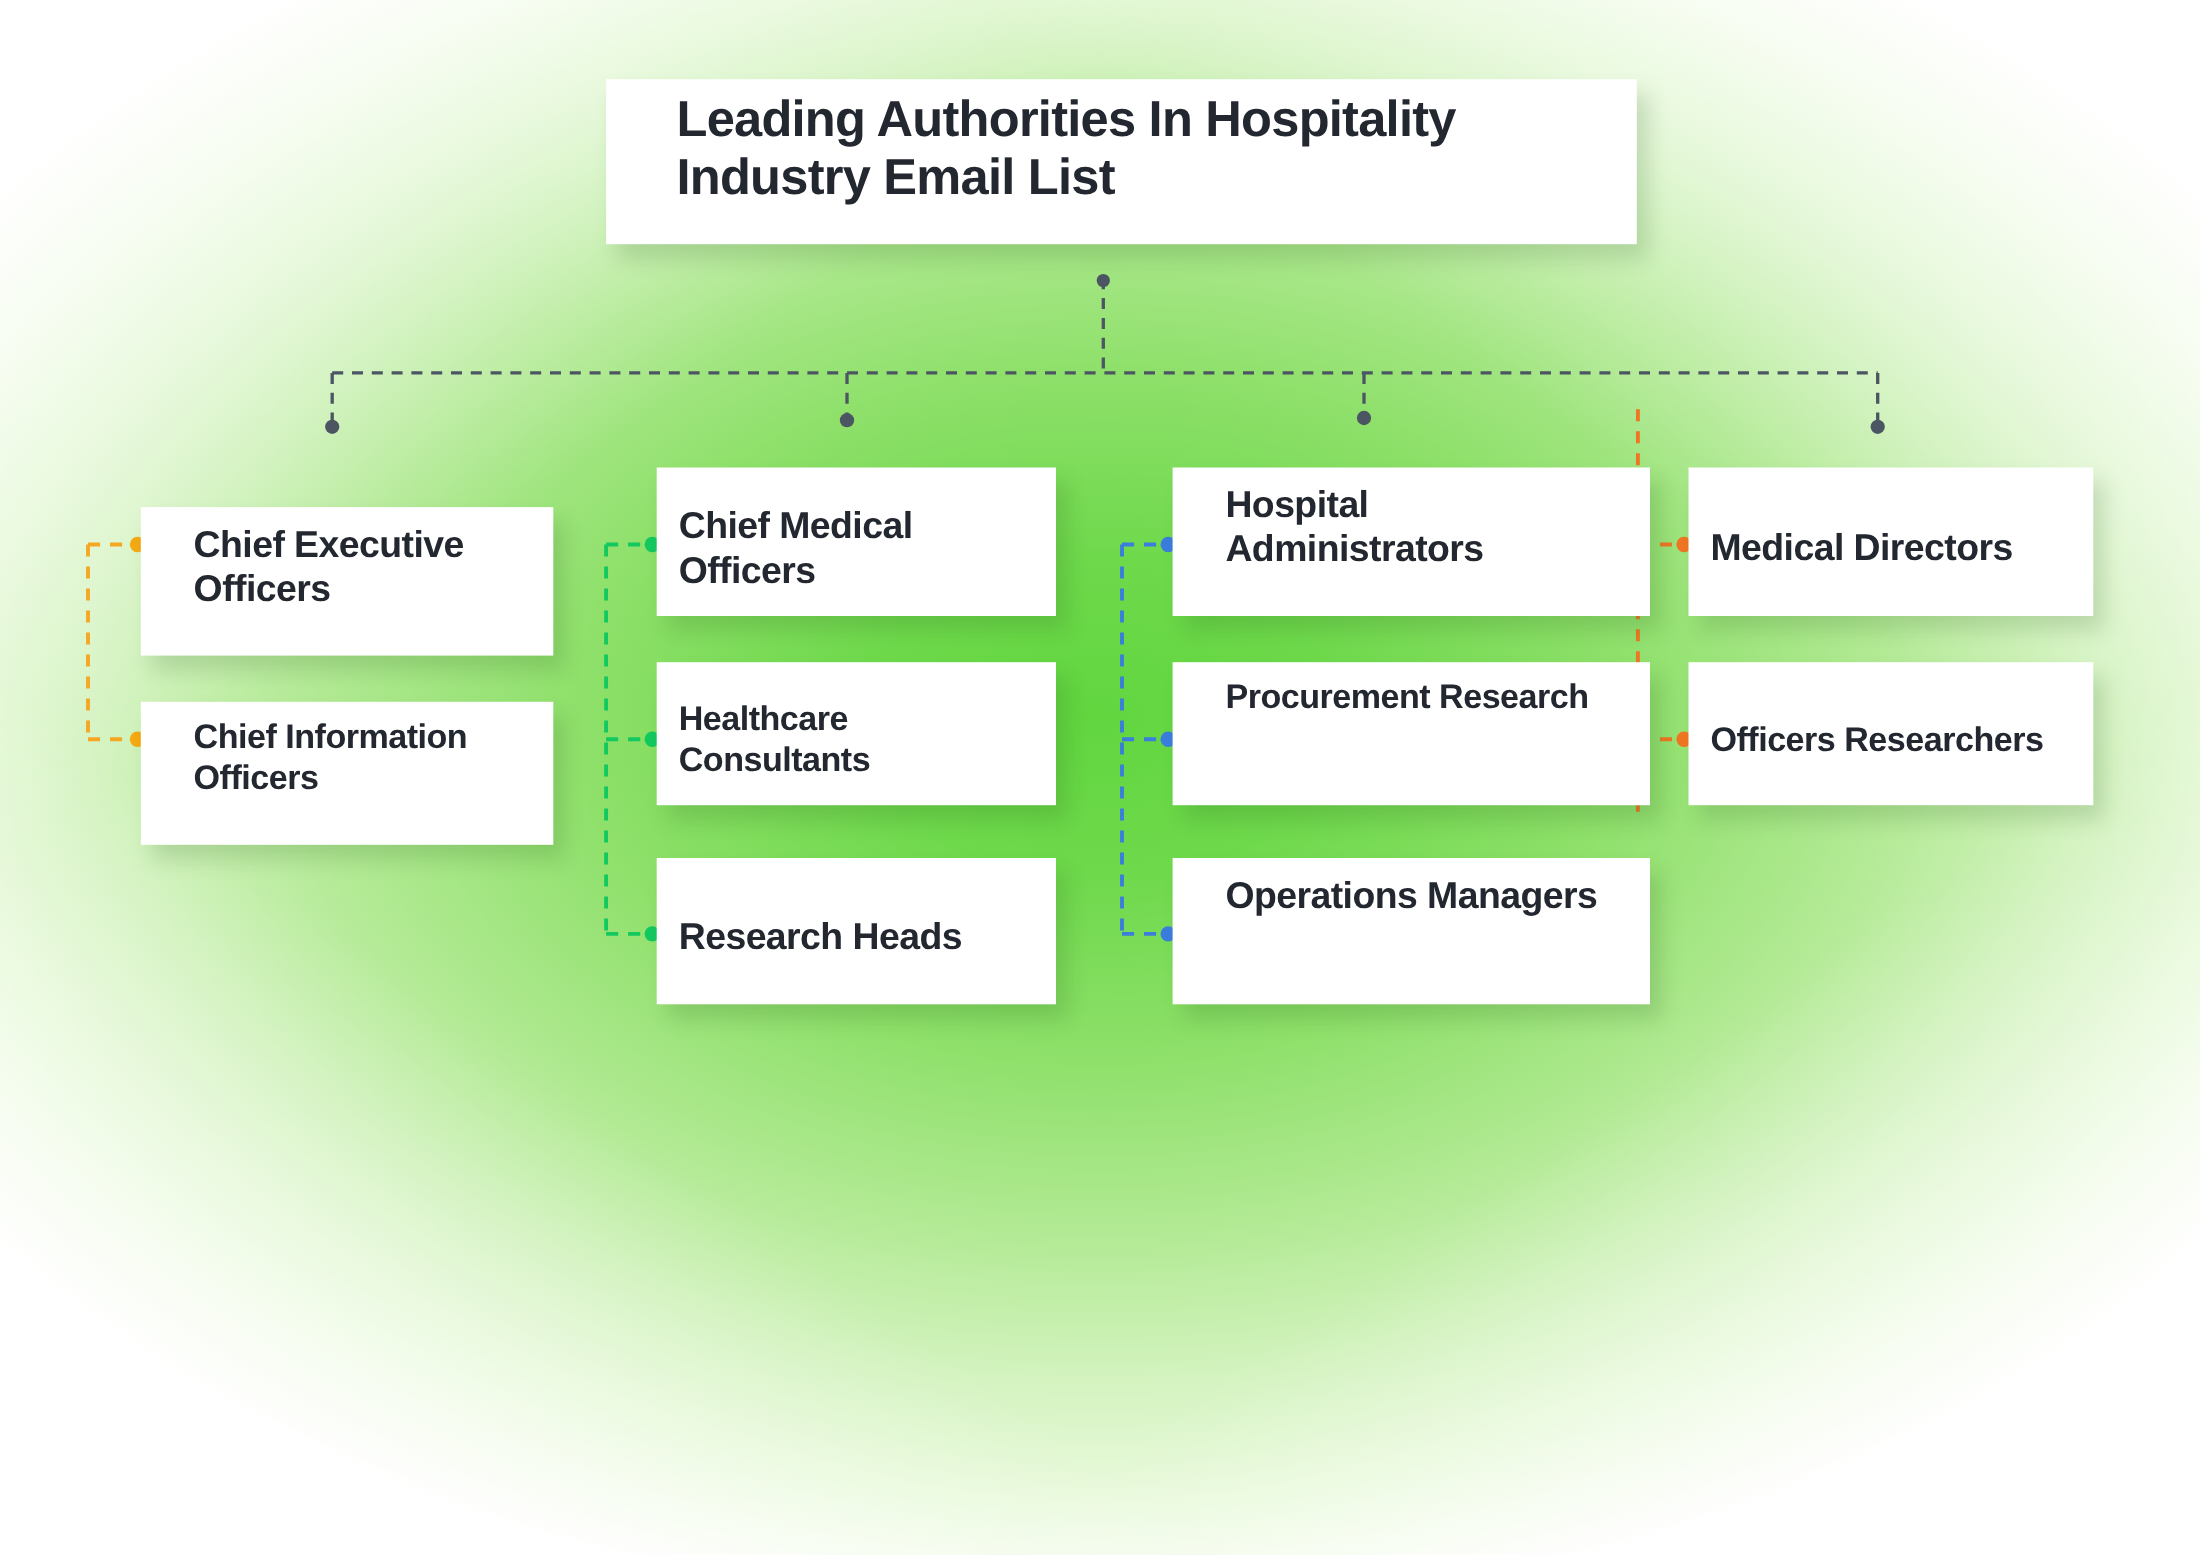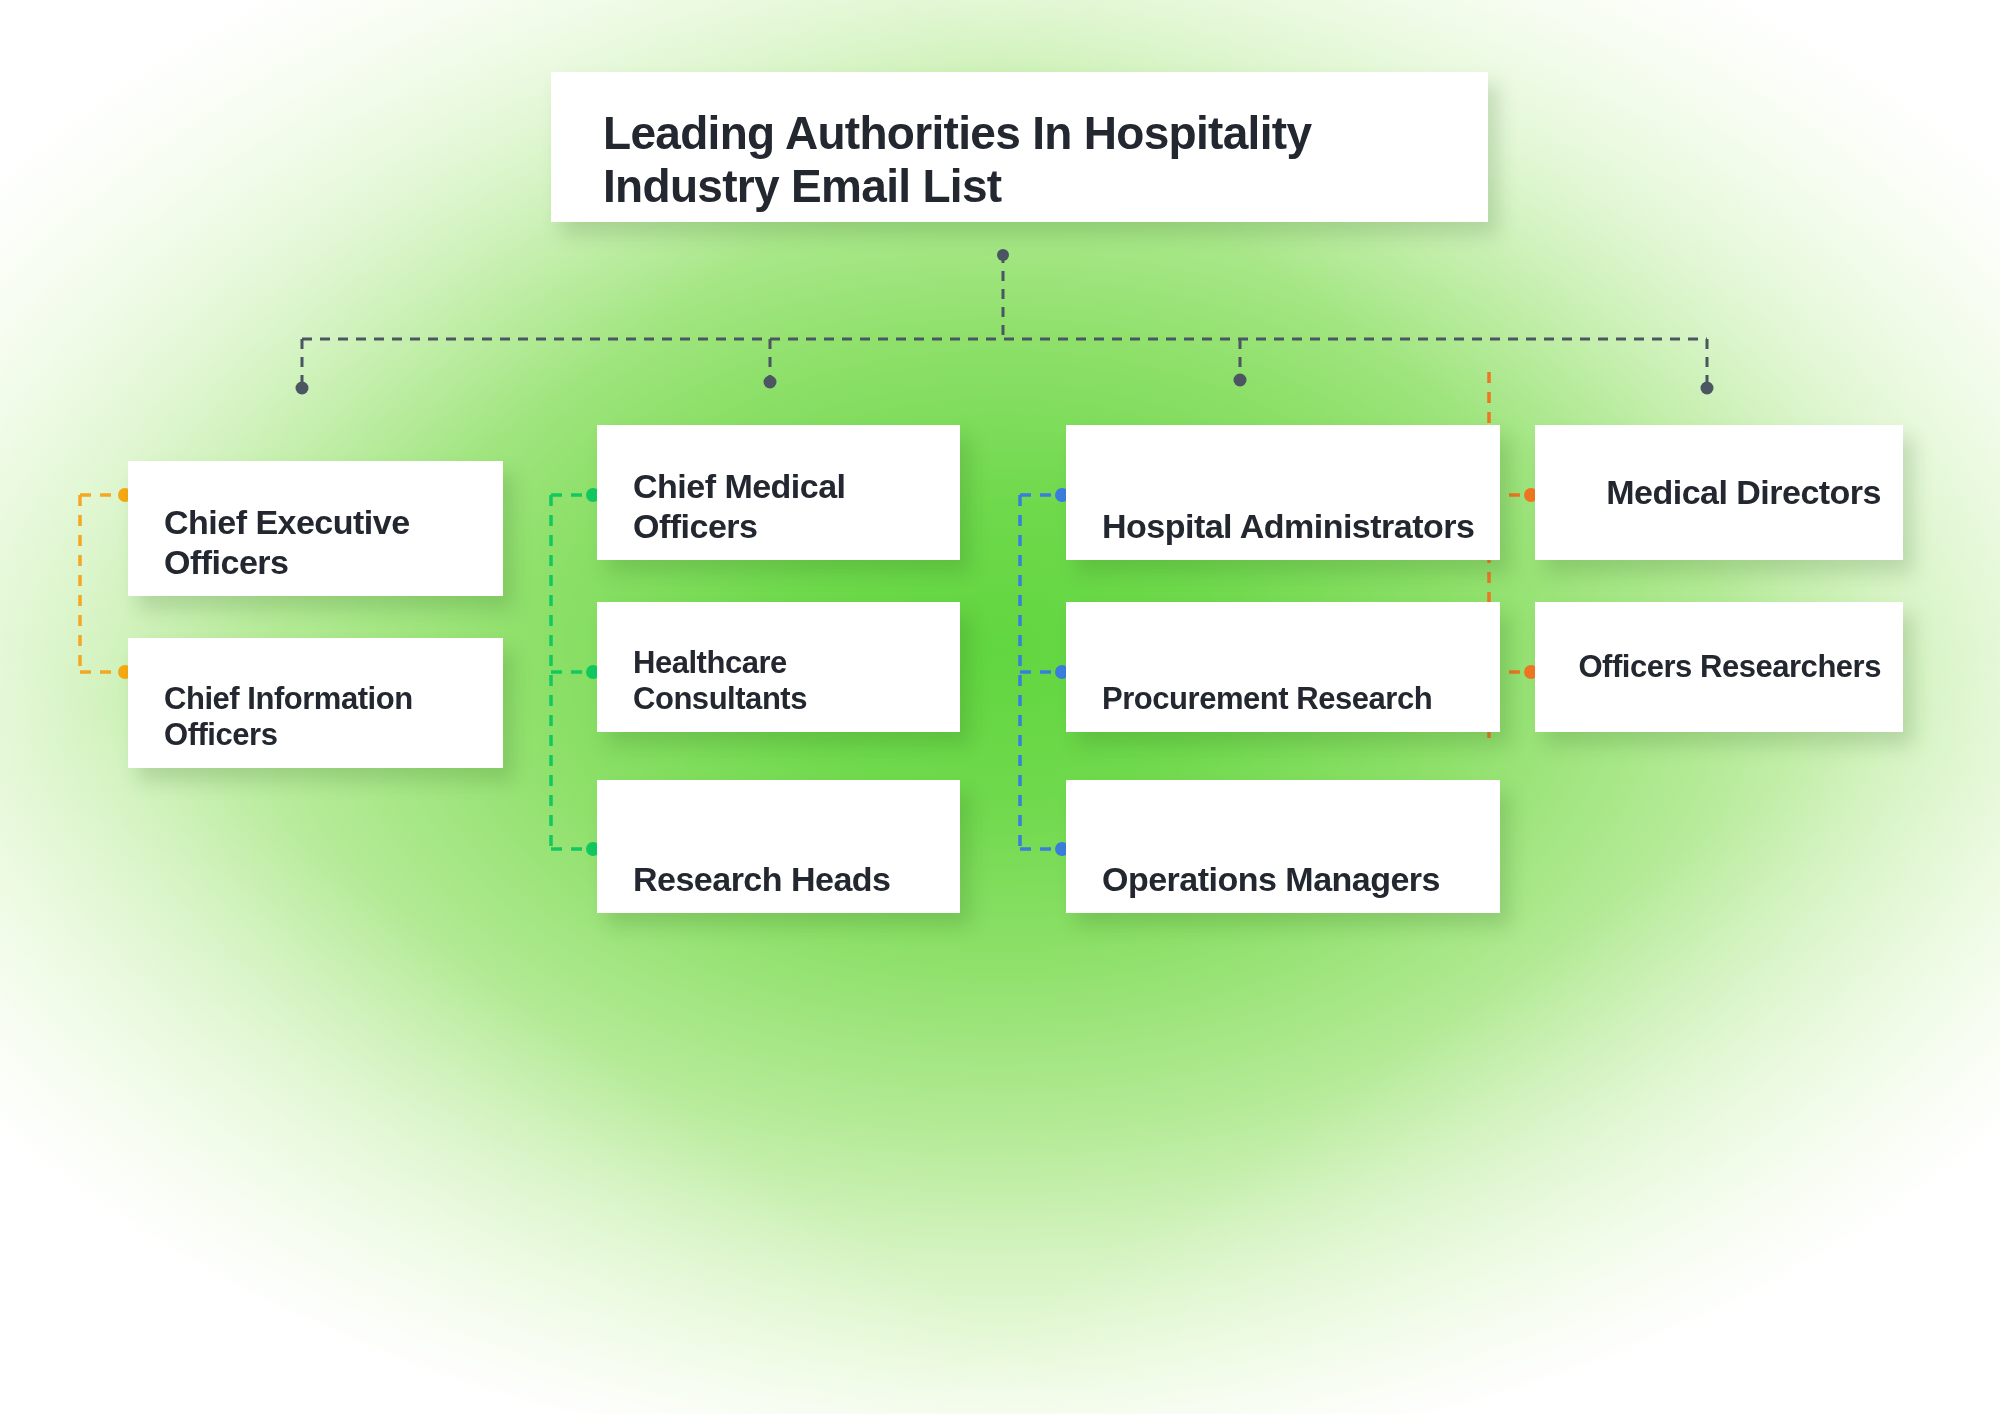--- a/index.html
+++ b/index.html
@@ -52,23 +52,24 @@
     left: 0; top: 0;
     width: 2000px;
     height: 1414px;
     pointer-events: none;
   }
 
   
   .node {
     position: absolute;
     display: flex;
-    align-items: flex-end;
+    align-items: flex-start;
     background: #ffffff;
     box-shadow: 10px 13px 18px rgba(40, 90, 30, 0.18);
+    gap: 12px;
   }
   .node .bar {
     flex: 0 0 auto;
     width: 16px;
   }
   .node .body {
     flex: 1 1 auto;
     display: flex;
     align-items: center;
     padding: 14px 22px 14px 20px;
@@ -91,21 +92,21 @@
   #node-root .body { padding: 10px 26px 10px 30px; align-items: center; }
   #node-root .label { font-size: 46px; line-height: 1.14; }
 
   
   .lvl2 { }
   .lvl2 .label { font-size: 34px; }
   .lvl2-sm .label { font-size: 31px; }
 
   
   .c1 { left: 128px;  width: 375px; margin-top: 36px; }
-  .c2 { left: 597px;  width: 363px; }
+  .c2 { left: 597px;  width: 363px; flex-direction: column; }
   .c3 { left: 1066px; width: 434px; }
   .c4 { left: 1535px; width: 368px; flex-direction: column; }
 
   
   .r1 { top: 425px; height: 135px; }
   .r2 { top: 602px; height: 130px; }
   .r3 { top: 780px; height: 133px; }
 </style>
 </head>
 <body>

